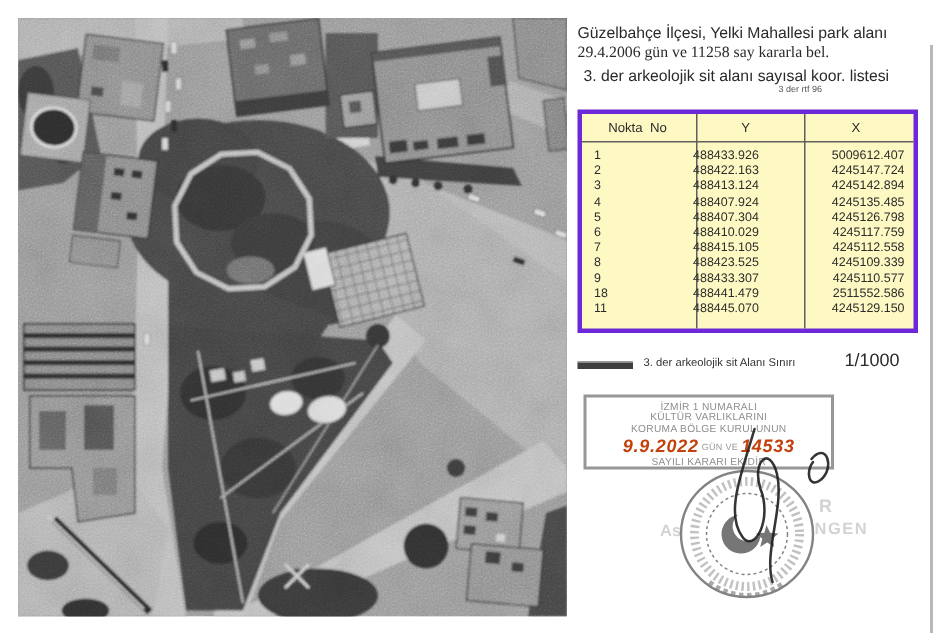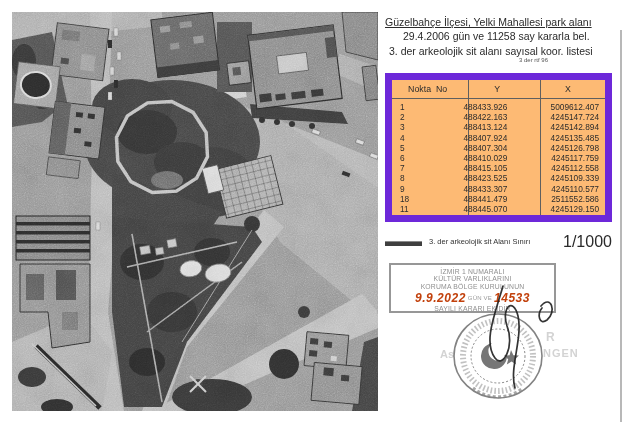--- a/index.html
+++ b/index.html
@@ -8,28 +8,28 @@
     font-family:"Liberation Sans", sans-serif;color:#222;
   }
   
   .photo{
     position:absolute;left:12px;top:12px;width:366px;height:399px;
     filter:grayscale(1) contrast(1.01);
   }
   .photo svg{display:block;width:100%;height:100%;}
   
   .t-line{position:absolute;font-size:10.5px;color:#2a2a2a;white-space:nowrap;}
-  #title1{left:385px;top:16px;text-decoration:underline;}
-  #title2{left:403px;top:30px;}
+  #title1{left:385px;top:16px;}
+  #title2{left:385px;top:30px;font-family:Liberation Serif, serif;}
   #title3{left:389px;top:45px;}
   #titleNote{left:519px;top:57px;font-size:6px;color:#555;}
   
   .ctable{
     position:absolute;left:385px;top:73px;width:227px;height:149px;
-    border:7px solid #6d28d9;box-sizing:border-box;background:#fdba74;
+    border:3px solid #6d28d9;box-sizing:border-box;background:#fef9c3;
   }
   .vsep{position:absolute;top:0;width:1px;height:100%;background:#5f5f5f;}
   .vsep.s1{left:76px;} .vsep.s2{left:148px;}
   .thead{
     display:flex;height:18px;align-items:center;border-bottom:1px solid #5f5f5f;
     font-size:8.8px;color:#2c2c2c;
   }
   .thead .hc{text-align:center;white-space:pre;}
   .hc1{width:76px;} .hc2{width:72px;} .hc3{width:79px;}
   .tbody{position:absolute;left:0;top:22px;right:0;}
@@ -37,21 +37,21 @@
   .tcell{white-space:nowrap;}
   .tcell.c1{width:76px;padding-left:8px;box-sizing:border-box;text-align:left;}
   .tcell.c2{width:72px;padding-right:6px;box-sizing:border-box;text-align:left;}
   .tcell.c3{width:79px;padding-right:6px;box-sizing:border-box;text-align:right;}
   
   .legend-swatch{
     position:absolute;left:385px;top:241px;width:37px;height:5px;background:#3f3f3f;
     box-shadow:inset 0 1px 0 #8a8a8a;
   }
   #legendLabel{position:absolute;left:429px;top:237px;font-size:7.5px;color:#333;white-space:nowrap;}
-  #scaleText{position:absolute;left:563px;top:233px;font-size:16px;color:#2a2a2a;}
+  #scaleText{position:absolute;left:563px;top:233px;font-size:12px;color:#2a2a2a;}
   
   .stamp{
     position:absolute;left:389px;top:263px;width:167px;height:50px;
     border:2px solid #979797;box-sizing:border-box;text-align:center;
     color:#8f8f8f;font-size:6.8px;line-height:7.4px;letter-spacing:.2px;padding-top:3px;
   }
   .stamp .hand{
     font-size:12px;font-weight:bold;font-style:italic;color:#c2410c;
     letter-spacing:.5px;vertical-align:middle;
   }

